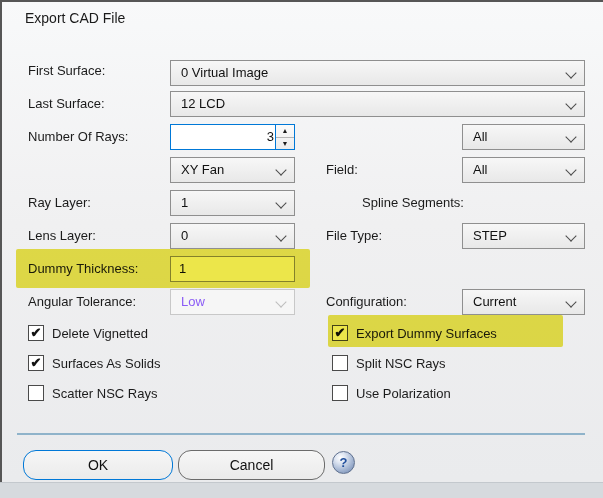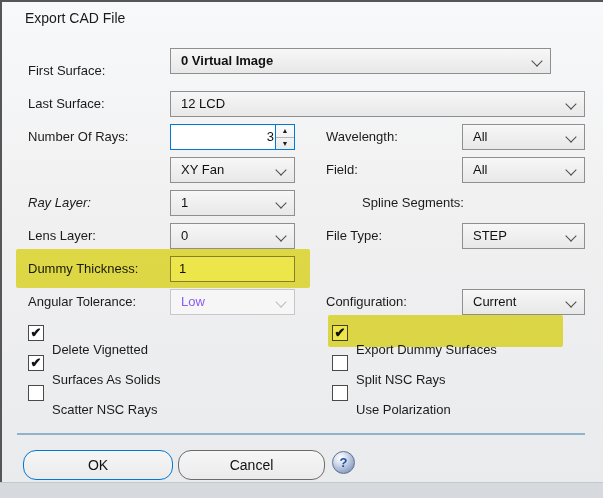--- a/index.html
+++ b/index.html
@@ -23,21 +23,21 @@
   .caret{display:inline-block;width:1px;height:14px;background:#111;vertical-align:middle;margin-left:1px;}
   .spinbtns{position:absolute;right:0;top:0;width:18px;height:24px;border-left:1px solid #0078d7;background:linear-gradient(180deg,#fbfbfb,#ececec);}
   .spin-btn{position:absolute;left:0;width:18px;height:12px;font-size:7px;line-height:12px;text-align:center;color:#1c1c1c;}
   .spin-btn.up{top:0;}
   .spin-btn.down{top:12px;border-top:1px solid #b5b5b5;}
   .textinput{position:absolute;height:26px;box-sizing:border-box;border:1px solid #8f8f8f;background:#fff;}
   .textinput .value{position:absolute;left:8px;top:0;height:24px;line-height:24px;font-size:13px;color:#111;}
   .cbrow{position:absolute;height:18px;}
   .cbbox{position:absolute;left:0;top:0;width:16px;height:16px;box-sizing:border-box;border:1px solid #4a4a4a;background:#fff;
     font-size:13px;line-height:14px;text-align:center;color:#111;font-weight:bold;}
-  .cblabel{position:absolute;left:24px;top:16px;height:17px;line-height:17px;font-size:13px;color:#1b1b1b;white-space:nowrap;}
+  .cblabel{position:absolute;left:24px;top:0;height:17px;line-height:17px;font-size:13px;color:#1b1b1b;white-space:nowrap;}
   .hl{position:absolute;background:#ece64a;mix-blend-mode:multiply;pointer-events:none;border-radius:2px;}
   .sep{position:absolute;left:17px;top:433px;width:568px;height:2px;background:#8fb3ca;}
   .btn{position:absolute;height:30px;box-sizing:border-box;background:linear-gradient(180deg,#f6f6f6,#ebebeb);
     font-size:14px;color:#111;text-align:center;line-height:28px;border-radius:13px;}
   .btn.default{border:1px solid #0078d7;}
   .btn.normal{border:1px solid #6b6b6b;}
   .helpbtn{position:absolute;width:23px;height:23px;border-radius:50%;box-sizing:border-box;
     border:1px solid #60718f;background:radial-gradient(circle at 35% 28%,#ffffff 0%,#dfe6f2 25%,#aebed8 55%,#7e94ba 85%,#6d83ab 100%);
     text-align:center;line-height:21px;font-size:13px;font-weight:bold;color:#1f4e9c;}
 </style>
@@ -45,57 +45,56 @@
 <body>
 
 <div class="dialog">
   <div class="edge-top"></div>
   <div class="edge-left"></div>
   <div class="bottomstrip"></div>
 
   <div class="title">Export CAD File</div>
 
   <div class="label" style="left:28px;top:58px;">First Surface:</div>
-  <div class="combo" style="left:170px;top:48px;width:381px;font-weight:bold;">
+  <div class="combo" style="left:170px;top:60px;width:415px;">
     <span class="value">0 Virtual Image</span>
     <span class="chev"></span>
   </div>
 
   <div class="label" style="left:28px;top:91px;">Last Surface:</div>
   <div class="combo" style="left:170px;top:91px;width:415px;">
     <span class="value">12 LCD</span>
     <span class="chev"></span>
   </div>
 
   <div class="label" style="left:28px;top:124px;">Number Of Rays:</div>
   <div class="spinwrap" style="left:170px;top:124px;width:125px;">
     <div class="spin-input"><span>3</span><span class="caret"></span></div>
     <div class="spinbtns">
       <div class="spin-btn up">▲</div>
       <div class="spin-btn down">▼</div>
     </div>
   </div>
 
-  <div class="label" style="left:326px;top:124px;">Wavelength:</div>
   <div class="combo" style="left:462px;top:124px;width:123px;">
     <span class="value">All</span>
     <span class="chev"></span>
   </div>
 
   <div class="combo" style="left:170px;top:157px;width:125px;">
     <span class="value">XY Fan</span>
     <span class="chev"></span>
   </div>
   <div class="label" style="left:326px;top:157px;">Field:</div>
   <div class="combo" style="left:462px;top:157px;width:123px;">
     <span class="value">All</span>
     <span class="chev"></span>
   </div>
 
-  <div class="label" style="left:28px;top:190px;font-style:italic;">Ray Layer:</div>
+  <div class="label" style="left:28px;top:190px;">Ray Layer:</div>
   <div class="combo" style="left:170px;top:190px;width:125px;">
     <span class="value">1</span>
     <span class="chev"></span>
   </div>
   <div class="label" style="left:326px;top:190px;margin-left:36px;">Spline Segments:</div>
 
   <div class="label" style="left:28px;top:223px;">Lens Layer:</div>
   <div class="combo" style="left:170px;top:223px;width:125px;">
     <span class="value">0</span>
     <span class="chev"></span>

